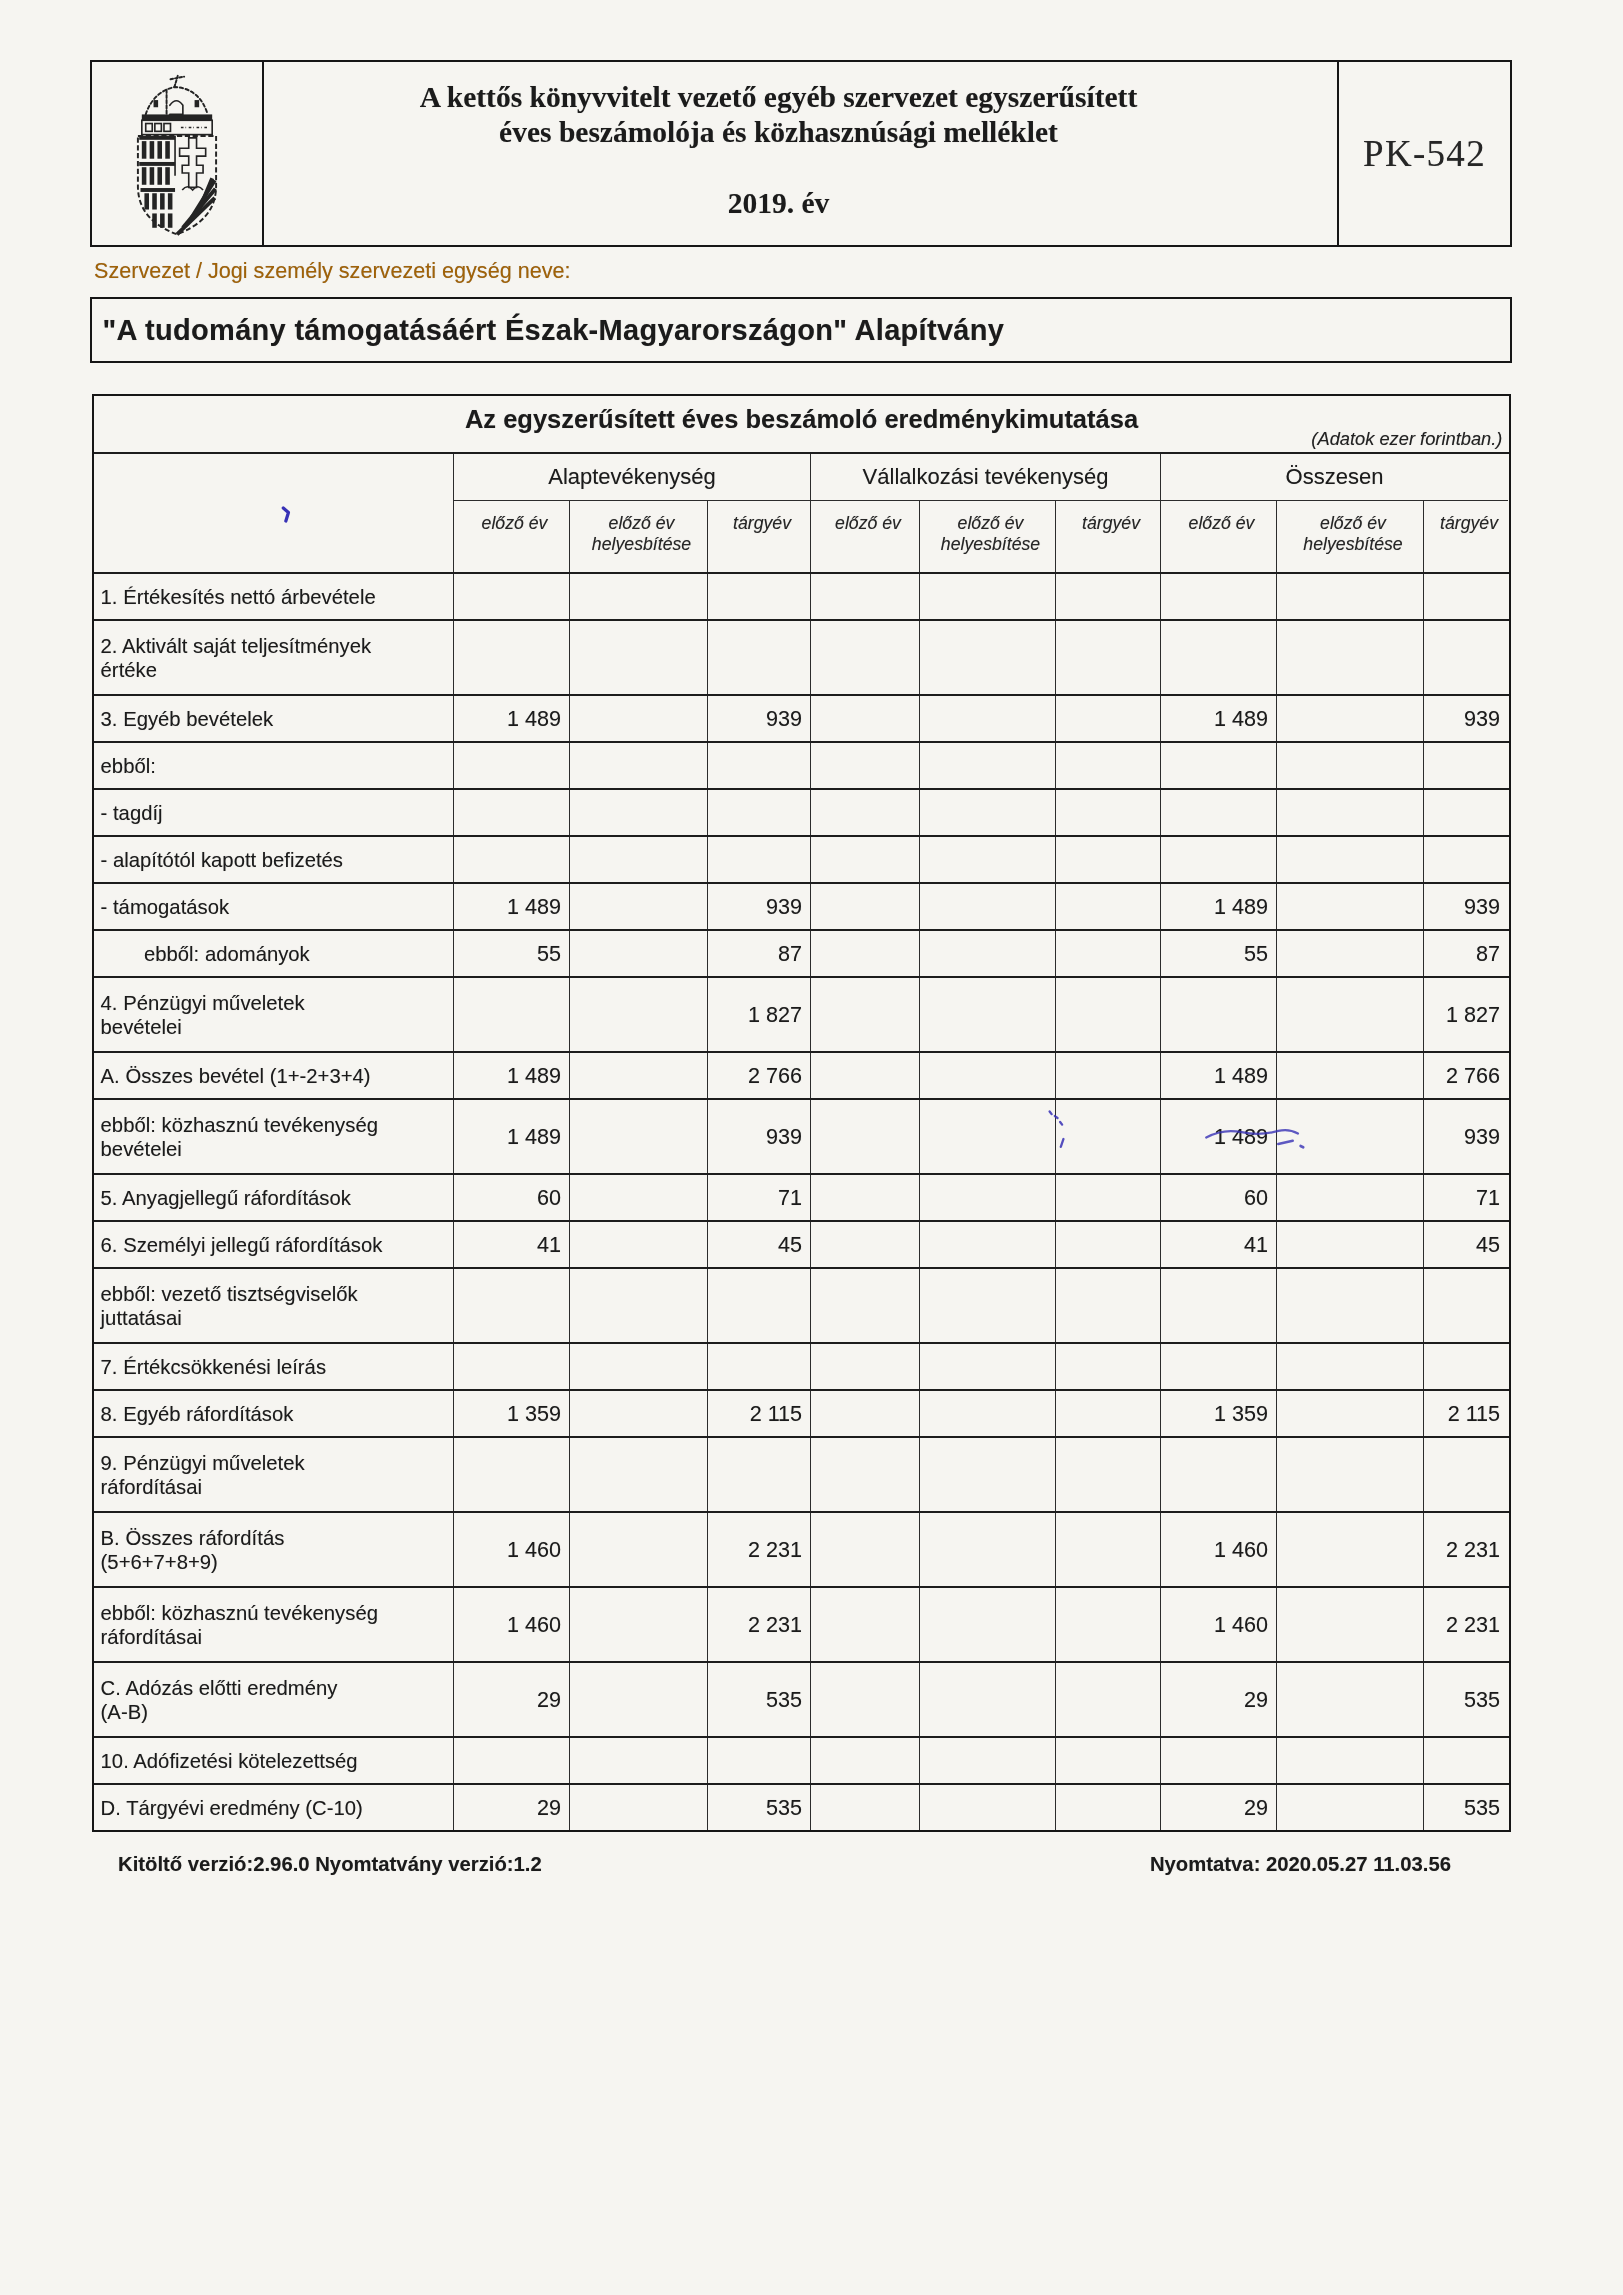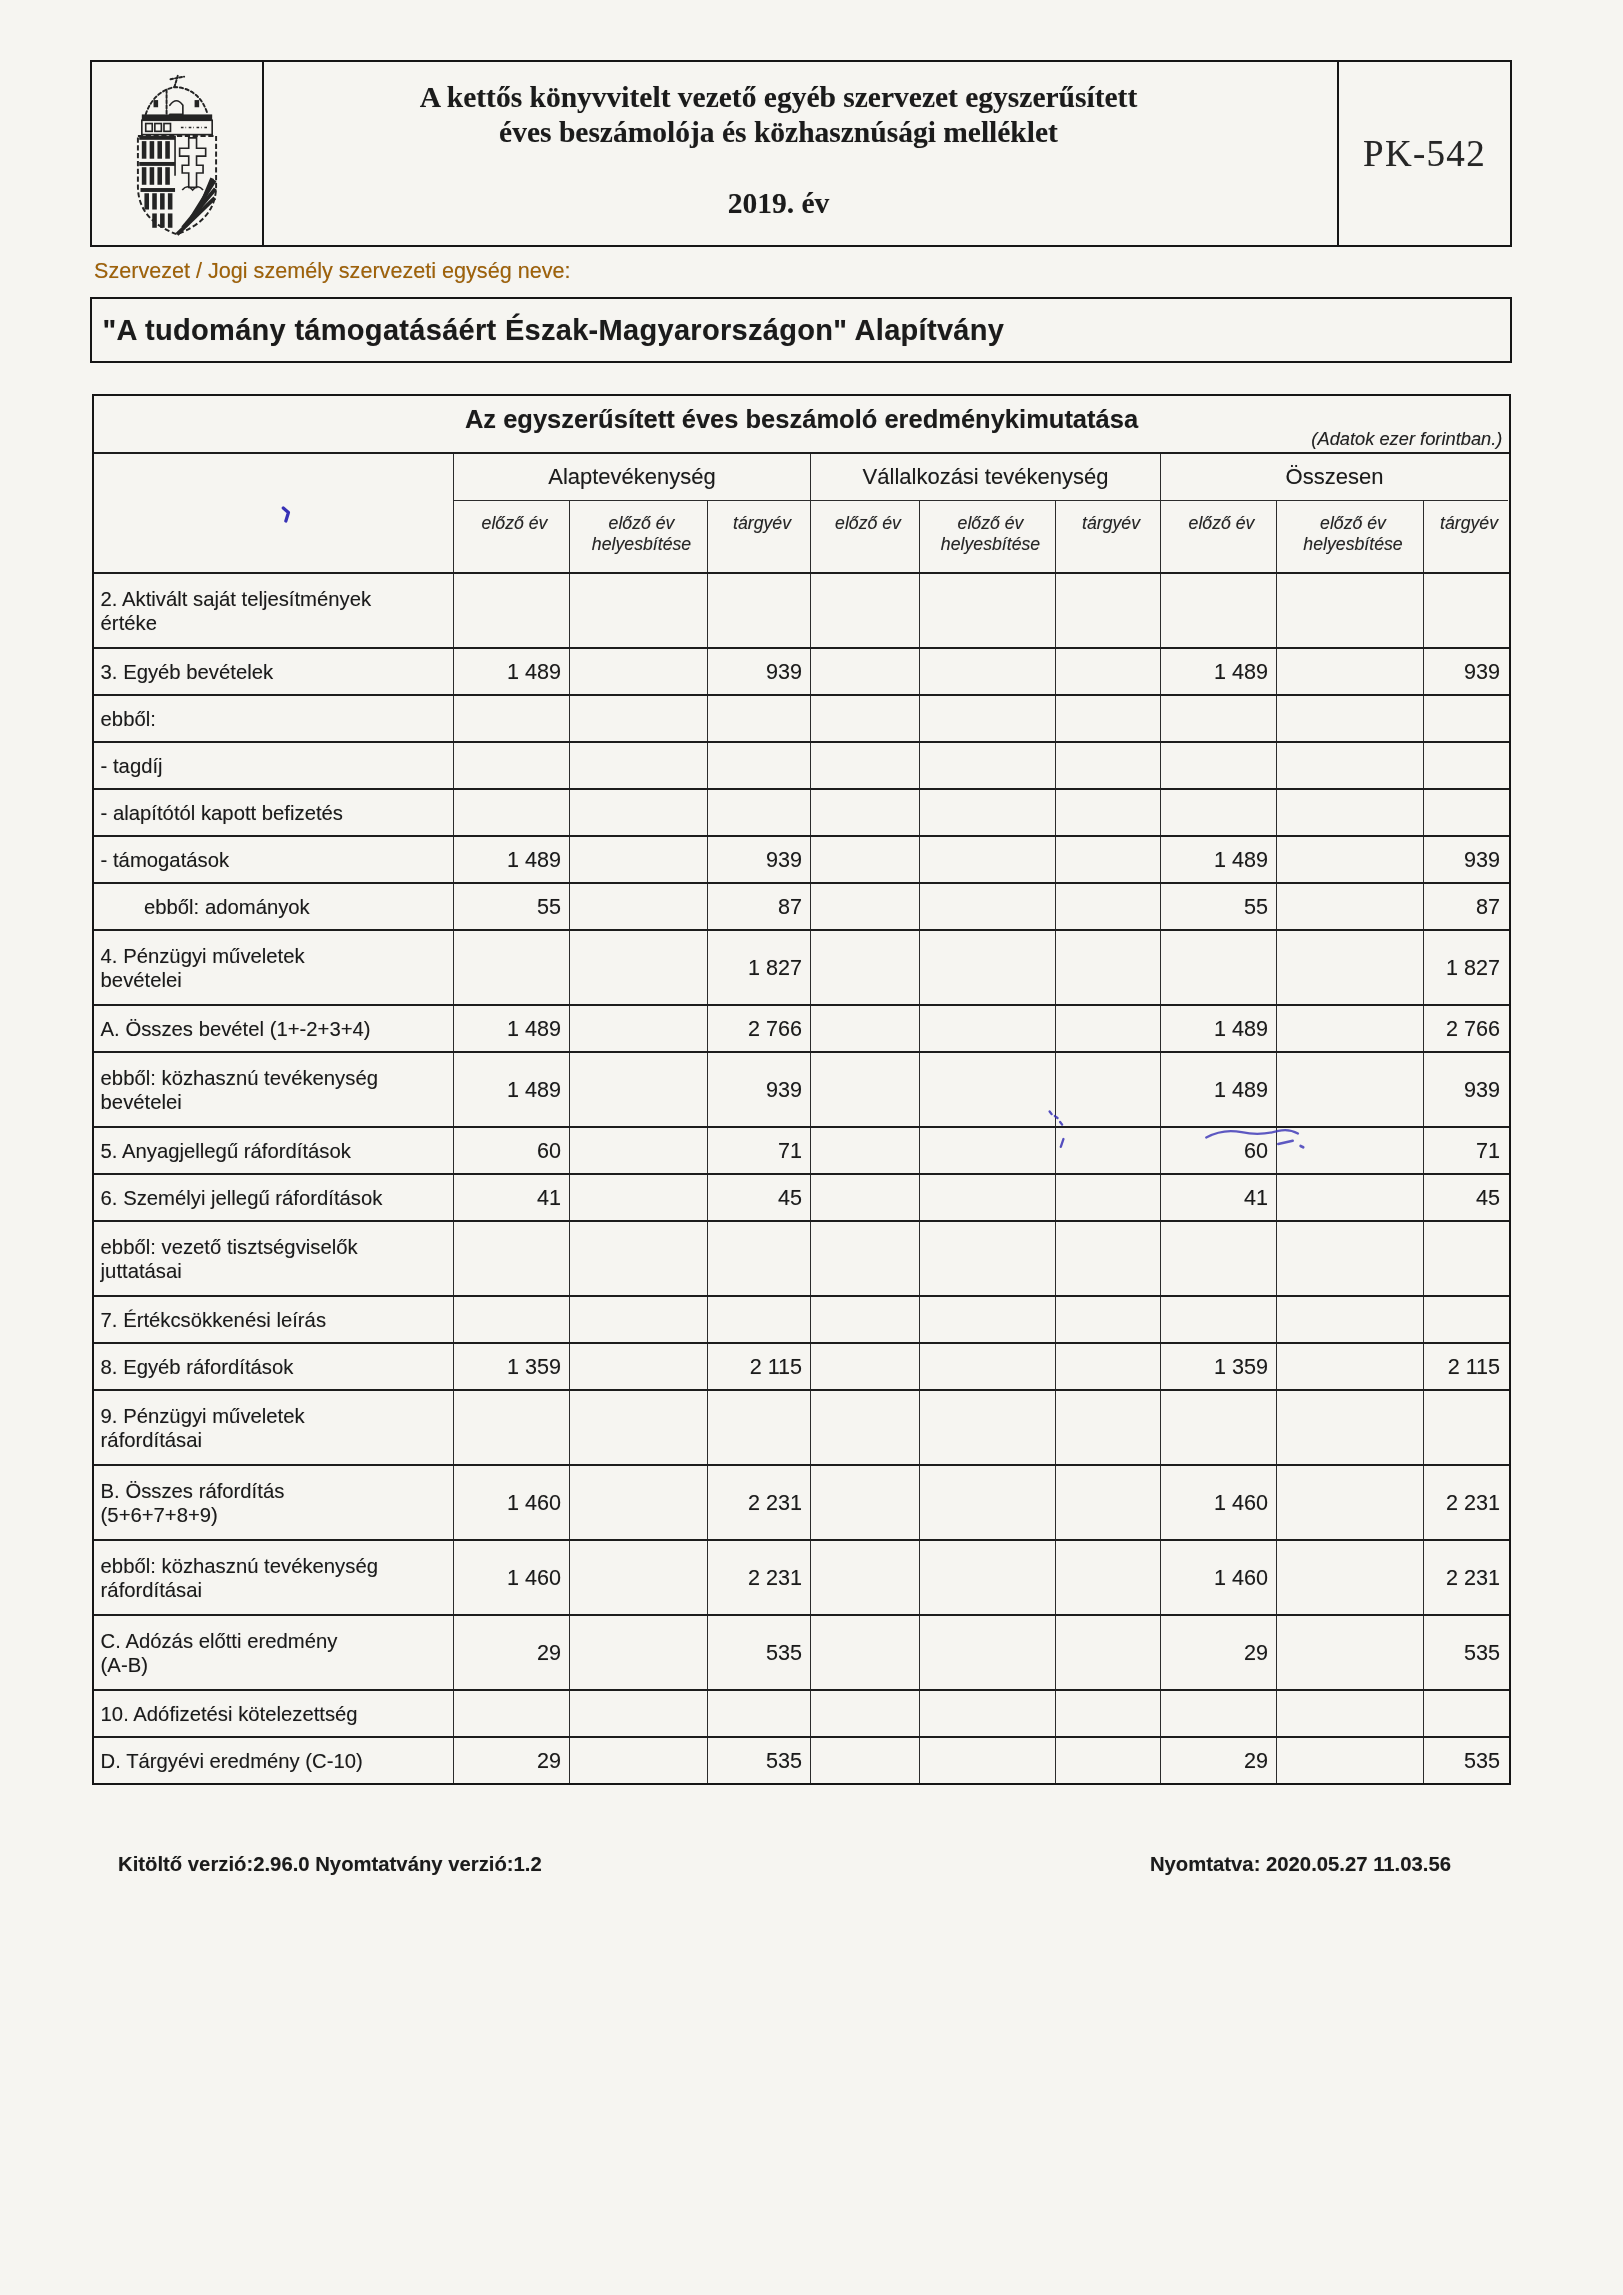--- a/index.html
+++ b/index.html
@@ -172,20 +172,32 @@
       <div class="h-sub">előző év helyesbítése</div>
       <div class="h-sub">tárgyév</div>
       <div class="h-sub">előző év</div>
       <div class="h-sub">előző év helyesbítése</div>
       <div class="h-sub">tárgyév</div>
       <div class="h-sub">előző év</div>
       <div class="h-sub">előző év helyesbítése</div>
       <div class="h-sub">tárgyév</div>
     </div>
     <div class="t-body" id="t-body">
+        <div class="t-row">
+          <div class="c lab">1. Értékesítés nettó árbevétele</div>
+          <div class="c val"></div>
+          <div class="c val"></div>
+          <div class="c val"></div>
+          <div class="c val"></div>
+          <div class="c val"></div>
+          <div class="c val"></div>
+          <div class="c val"></div>
+          <div class="c val"></div>
+          <div class="c val"></div>
+        </div>
         <div class="t-row tall">
           <div class="c lab">2. Aktivált saját teljesítmények
 értéke</div>
           <div class="c val"></div>
           <div class="c val"></div>
           <div class="c val"></div>
           <div class="c val"></div>
           <div class="c val"></div>
           <div class="c val"></div>
           <div class="c val"></div>

